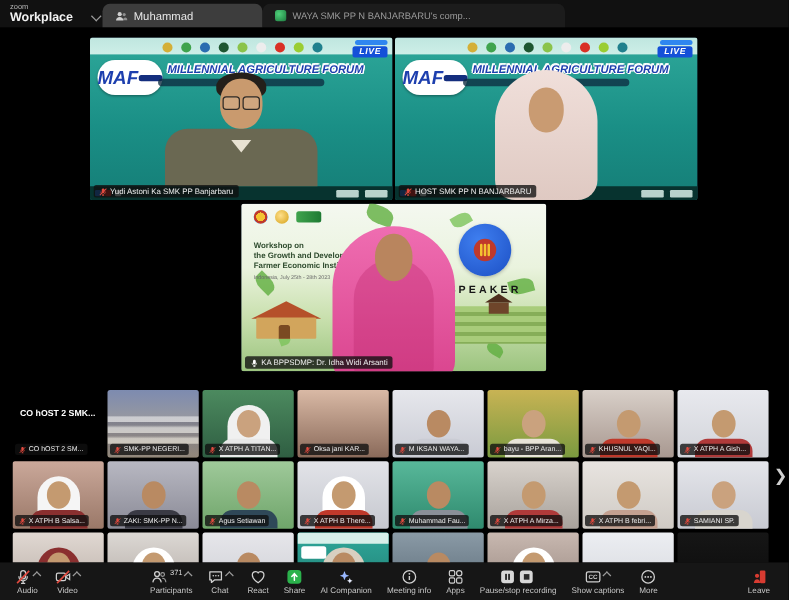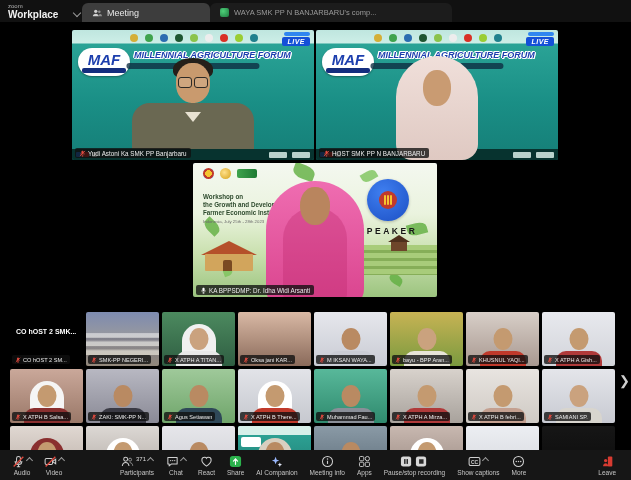--- a/index.html
+++ b/index.html
@@ -22,21 +22,21 @@
   .v2{left:316px;top:8px;width:242px;height:130px}
   .v3{left:193px;top:141px;width:244px;height:134px}
   
   .maf-banner{position:absolute;inset:0;background:linear-gradient(180deg,#bfe6df 0px,#cdeee7 13px,#2aa396 14px,#1a8f86 55%,#157e77 100%)}
   .logo-row{position:absolute;top:2px;left:58px;right:44px;height:11px;display:flex;align-items:center;gap:7px}
   .logo-dot{width:8px;height:8px;border-radius:50%;flex:0 0 auto}
   .live-badge{position:absolute;top:2px;right:4px;display:flex;flex-direction:column;align-items:flex-end;gap:1px}
   .live-mini{width:26px;height:4px;border-radius:2px;background:#2f86f0}
   .live-main{background:#1450d8;color:#fff;font-size:7px;font-weight:bold;font-style:italic;padding:1px 5px;border-radius:2px;letter-spacing:.5px}
   .maf-logo{position:absolute;left:6px;top:18px;width:52px;height:28px;background:#fff;border-radius:14px;
-    display:flex;flex-direction:column;align-items:center;justify-content:center;box-shadow:0 1px 2px rgba(0,0,0,.35)}
+    display:flex;flex-direction:row;align-items:center;justify-content:center;box-shadow:0 1px 2px rgba(0,0,0,.35)}
   .maf-logo .mtxt{color:#1d3fae;font-weight:bold;font-style:italic;font-size:15px;line-height:15px}
   .maf-logo-sub{width:44px;height:5px;border-radius:2px;background:#142e7e;margin-top:1px}
   .maf-title{position:absolute;left:62px;right:36px;top:20px;text-align:center;font-weight:bold;font-style:italic;
     font-size:9px;color:#1d3fae;white-space:nowrap;
     text-shadow:1px 0 #fff,-1px 0 #fff,0 1px #fff,0 -1px #fff,1px 1px #fff,-1px -1px #fff}
   .maf-tagline{position:absolute;left:50%;transform:translateX(-50%);top:33px;width:55%;height:6px;border-radius:3px;background:rgba(13,43,64,.78)}
   .banner-footer{position:absolute;left:0;right:0;bottom:0;height:11px;background:#07332f;display:flex;align-items:center;gap:3px;padding:0 4px}
   .banner-footer .sq{width:5px;height:5px;border-radius:1px}
   .sq.b{background:#1877f2}.sq.r{background:#e62117}.sq.w{background:#cfe8e4}
   .banner-footer .box{margin-left:auto;width:18px;height:6px;border-radius:1px;background:#d8efe8;opacity:.85}
@@ -120,21 +120,21 @@
       <span class="chev-d"></span>
     </span>
   </div>
   <div class="tab tab-meeting">
     <svg class="ti" width="10" height="10" viewBox="0 0 12 12">
         <circle cx="4.5" cy="4" r="2" fill="#cfcfcf"></circle>
         <path d="M1 10c0-2 1.6-3.2 3.5-3.2S8 8 8 10z" fill="#cfcfcf"></path>
         <circle cx="8.8" cy="4.4" r="1.5" fill="#8f8f8f"></circle>
         <path d="M7.6 9.8c.2-1.6 1-2.6 2.4-2.6 1 0 1.8.8 2 2.6z" fill="#8f8f8f"></path>
       </svg>
-    <span>Meeting</span>
+    <span>Muhammad</span>
   </div>
   <div class="tab tab-host">
     <span class="host-ic"></span>
     <span>WAYA SMK PP N BANJARBARU's comp...</span>
   </div>
 </div>
 
 <div class="stage">
 
   <div class="video v1">

